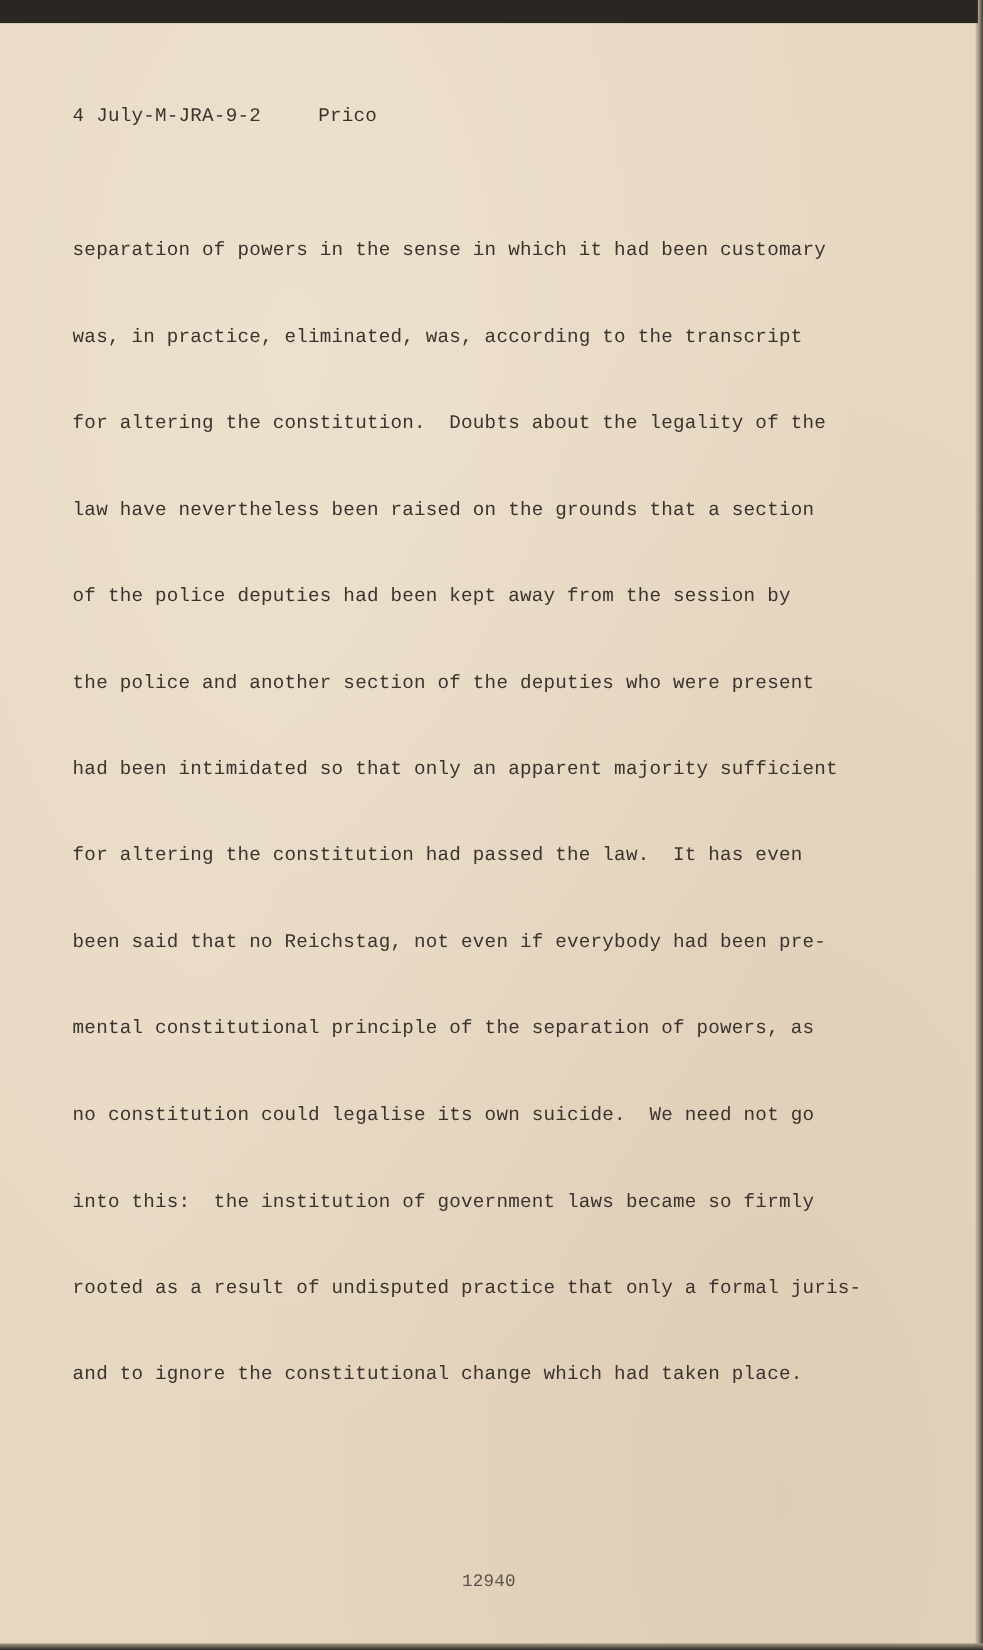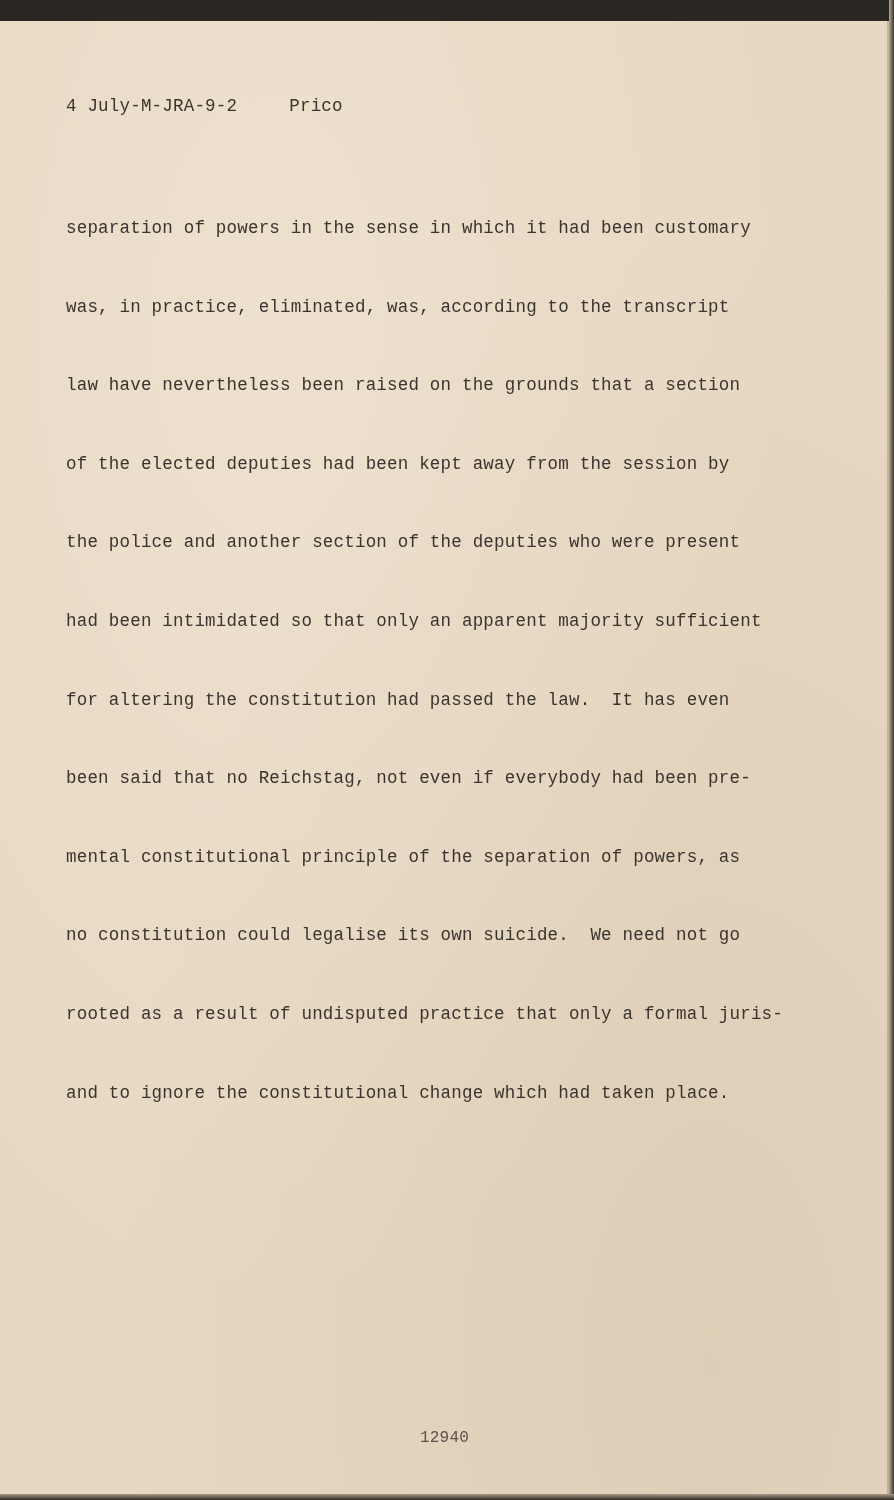--- a/index.html
+++ b/index.html
@@ -74,28 +74,30 @@
   </style>
 </head>
 <body>
 
 <div class="page">
   <div class="typed header"><span>4 July-M-JRA-9-2</span><span class="gap"></span><span>Prico</span></div>
 
   <div class="typed body-lines">
     <div class="line">separation of powers in the sense in which it had been customary</div>
     <div class="line">was, in practice, eliminated, was, according to the transcript</div>
+    <div class="line">for altering the constitution.  Doubts about the legality of the</div>
     <div class="line">law have nevertheless been raised on the grounds that a section</div>
-    <div class="line">of the elected deputies had been kept away from the session by</div>
+    <div class="line">of the police deputies had been kept away from the session by</div>
     <div class="line">the police and another section of the deputies who were present</div>
     <div class="line">had been intimidated so that only an apparent majority sufficient</div>
     <div class="line">for altering the constitution had passed the law.  It has even</div>
     <div class="line">been said that no Reichstag, not even if everybody had been pre-</div>
     <div class="line">mental constitutional principle of the separation of powers, as</div>
     <div class="line">no constitution could legalise its own suicide.  We need not go</div>
+    <div class="line">into this:  the institution of government laws became so firmly</div>
     <div class="line">rooted as a result of undisputed practice that only a formal juris-</div>
     <div class="line">and to ignore the constitutional change which had taken place.</div>
     
     
     
     
     
     
     
     

